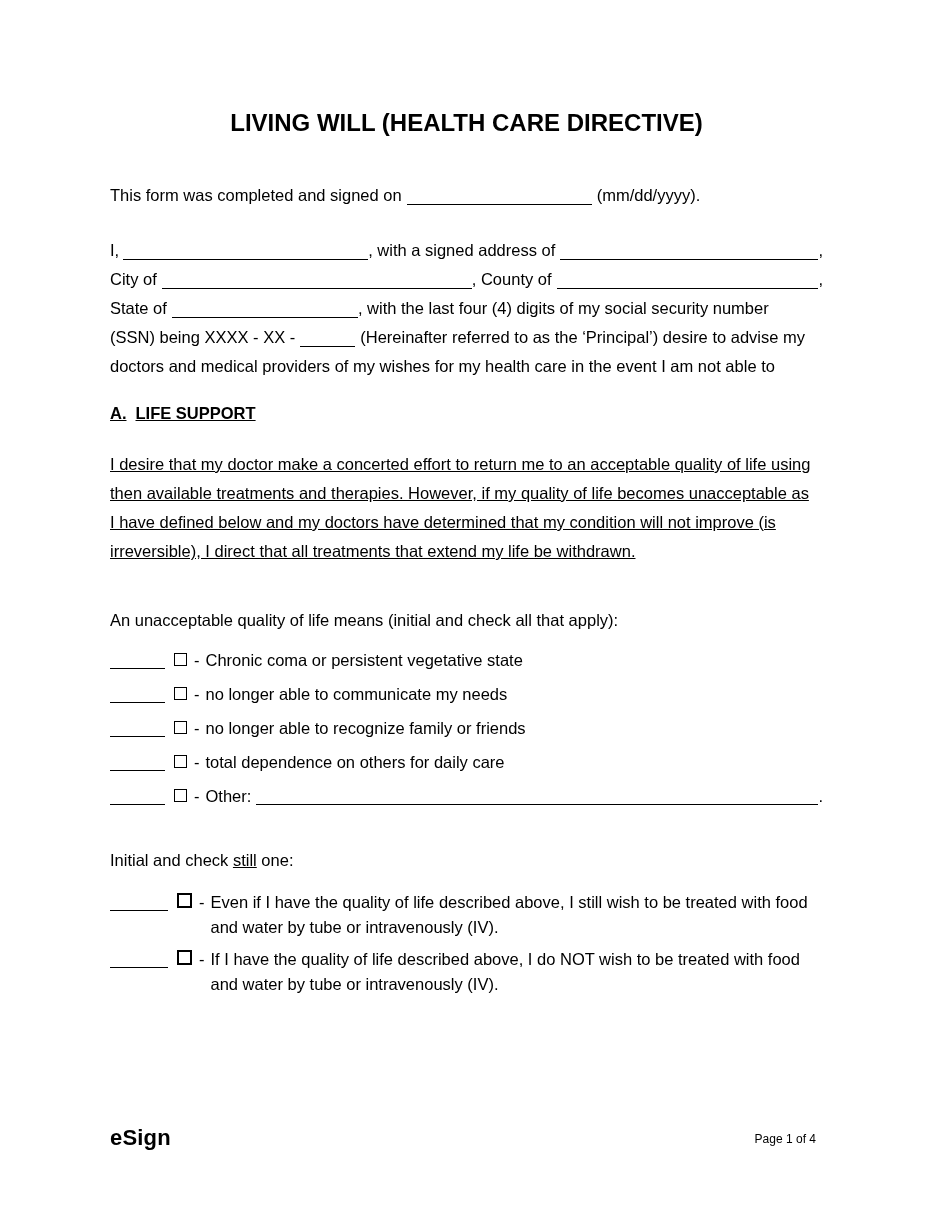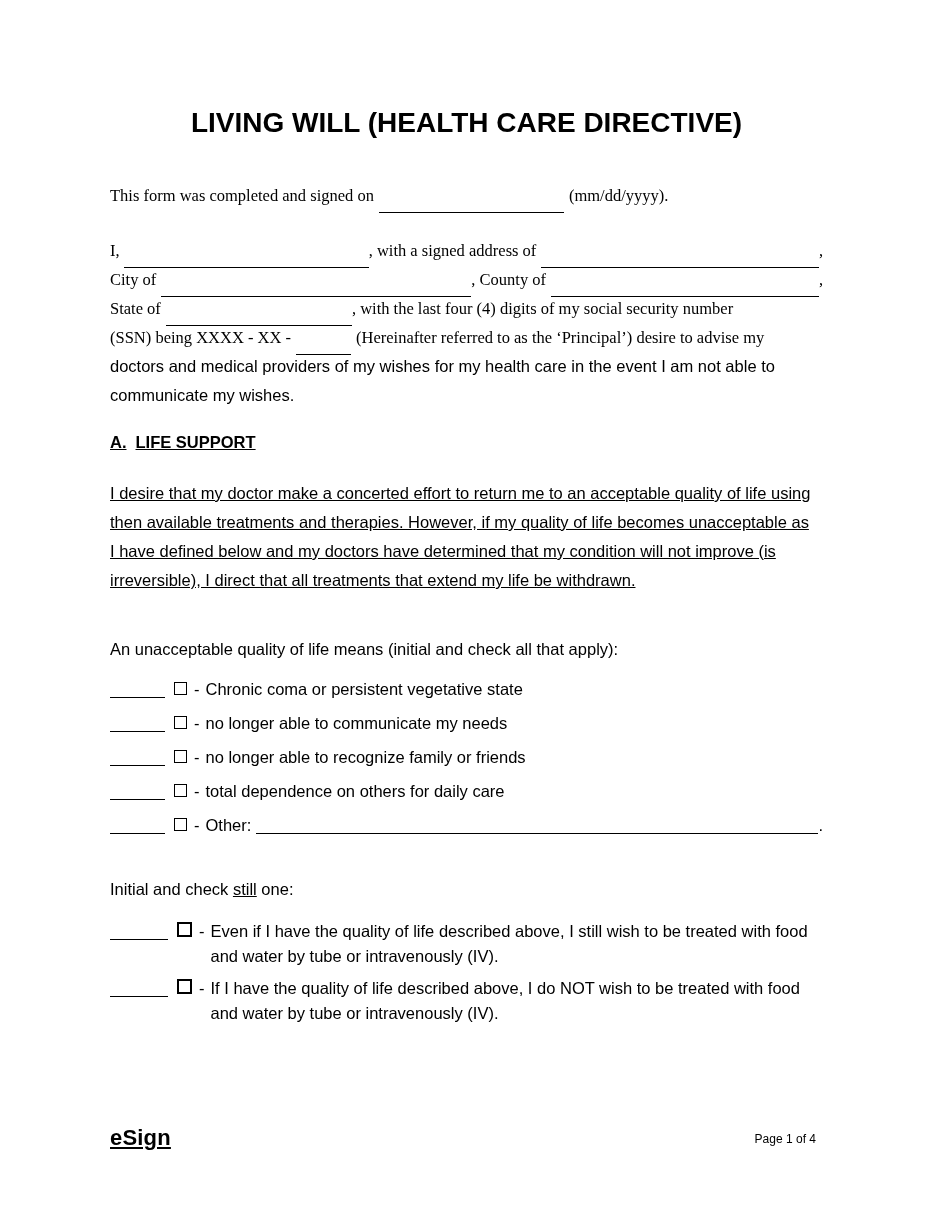--- a/index.html
+++ b/index.html
@@ -12,28 +12,28 @@
     color: #000000;
     font-family: "Liberation Sans", sans-serif;
     font-size: 16.5px;
     overflow: hidden;
   }
   .content { position: absolute; left: 110px; top: 0; width: 713px; }
 
   .title {
     margin-top: 106px;
     text-align: center;
-    font-size: 28px;
+    font-size: 24px;
     line-height: 34px;
     font-weight: bold;
     white-space: nowrap;
   }
 
   .line { line-height: 29px; }
-  .frow { display: flex; align-items: flex-end; line-height: 29px; font-family: Liberation Serif, serif; }
+  .frow { display: flex; align-items: center; line-height: 29px; }
 
   .fill {
     flex: none;
     height: 12px;
     border-bottom: 1.5px solid #000;
     transform: translateY(3px);
   }
   .fill-grow { flex: 1 1 auto; }
   .w185 { width: 185px; }
   .w245 { width: 245px; }
@@ -76,21 +76,21 @@
   .xrow2 { margin-top: 7px; }
   .xtext { flex: 1 1 auto; }
 
   .footer {
     position: absolute;
     left: 110px; right: 118px; bottom: 58px;
     display: flex;
     justify-content: space-between;
     align-items: flex-end;
   }
-  .logo { font-weight: bold; font-size: 22px; line-height: 26px; letter-spacing: 0.2px; text-decoration: underline; }
+  .logo { font-weight: bold; font-size: 22px; line-height: 26px; letter-spacing: 0.2px; }
   .page-num { font-size: 12px; line-height: 24px; }
 </style>
 </head>
 <body>
 
 <div class="page">
   <div class="content">
 
     <div class="title">LIVING WILL (HEALTH CARE DIRECTIVE)</div>
 
@@ -119,21 +119,20 @@
         <span>State of</span>
         <span class="fill w186 ml5"></span>
         <span>, with the last four (4) digits of my social security number</span>
       </div>
       <div class="frow">
         <span>(SSN) being XXXX - XX -</span>
         <span class="fill w55 ml5 mr5"></span>
         <span>(Hereinafter referred to as the ‘Principal’) desire to advise my</span>
       </div>
       <div class="line">doctors and medical providers of my wishes for my health care in the event I am not able to</div>
-      <div class="line">communicate my wishes.</div>
     </div>
 
     <div class="heading"><span>A.</span><span class="hlabel">LIFE SUPPORT</span></div>
 
     <div class="para">
       <div class="line">I desire that my doctor make a concerted effort to return me to an acceptable quality of life using</div>
       <div class="line">then available treatments and therapies. However, if my quality of life becomes unacceptable as</div>
       <div class="line">I have defined below and my doctors have determined that my condition will not improve (is</div>
       <div class="line">irreversible), I direct that all treatments that extend my life be withdrawn.</div>
     </div>

